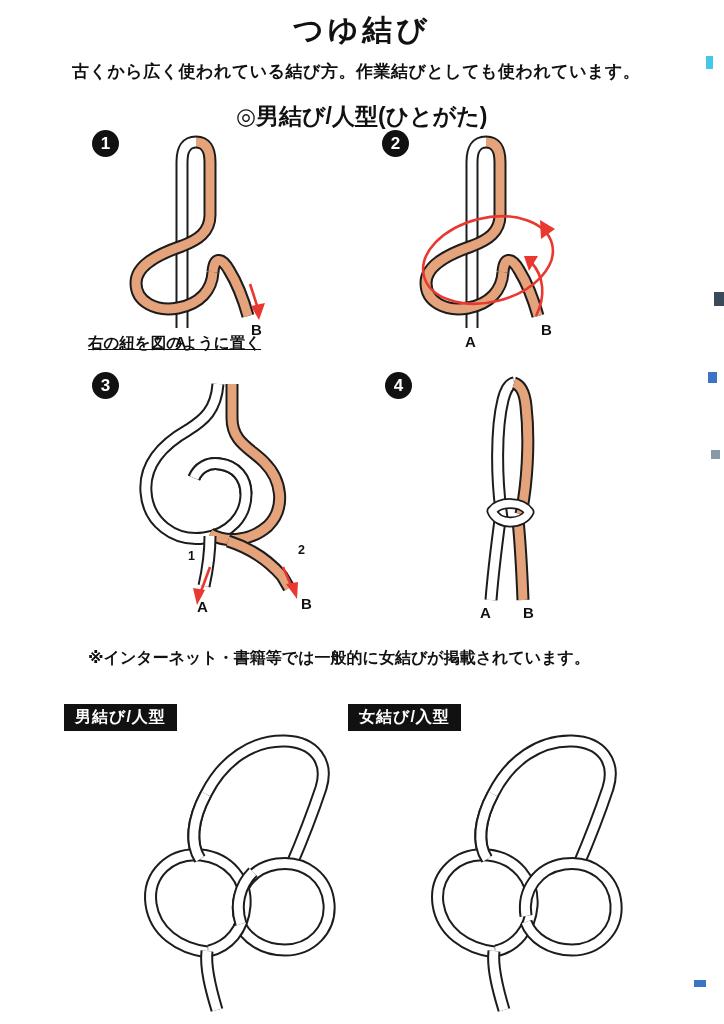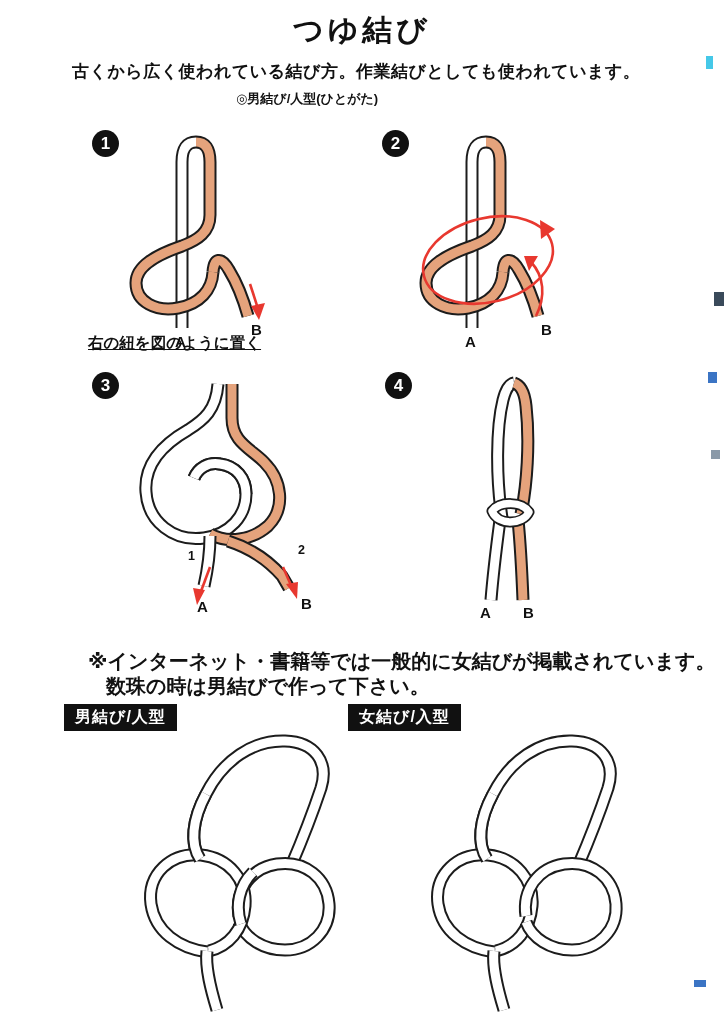--- a/index.html
+++ b/index.html
@@ -10,29 +10,29 @@
   }
   .title{
     position:absolute;top:10px;left:0;width:100%;margin:0;text-align:center;
     font-size:30px;font-weight:bold;letter-spacing:4px;
   }
   .subtitle{
     position:absolute;top:60px;left:72px;font-size:17px;font-weight:bold;
     letter-spacing:0.5px;
   }
   .section-heading{
-    position:absolute;top:90px;left:236px;font-size:13px;font-weight:bold;
+    position:absolute;top:101px;left:236px;font-size:23px;font-weight:bold;
   }
   .stepnum{
     position:absolute;width:27px;height:27px;border-radius:50%;
     background:var(--label-bg,#111);color:#fff;display:flex;align-items:center;
     justify-content:center;font-size:17px;font-weight:bold;
   }
   .caption{position:absolute;font-size:15.5px;font-weight:bold;text-decoration:underline;}
-  .note-line{position:absolute;font-size:20px;font-weight:bold;}
+  .note-line{position:absolute;font-size:16px;font-weight:bold;}
   .knot-label{
     position:absolute;background:var(--label-bg,#111);color:#fff;
     font-size:16px;font-weight:bold;padding:3px 11px;letter-spacing:1px;
   }
   svg.diagram{position:absolute;}
   .outl{fill:none;stroke:var(--outline,#1c1c1c);stroke-width:13;stroke-linecap:butt;stroke-linejoin:round;}
   .ow{fill:none;stroke:var(--rope-white,#fff);stroke-width:9;stroke-linecap:butt;stroke-linejoin:round;}
   .oo{fill:none;stroke:var(--rope-orange,#e5a37c);stroke-width:9;stroke-linecap:butt;stroke-linejoin:round;}
   .outl-sm{fill:none;stroke:var(--outline,#1c1c1c);stroke-width:11;stroke-linecap:butt;stroke-linejoin:round;}
   .ow-sm{fill:none;stroke:var(--rope-white,#fff);stroke-width:7.5;stroke-linecap:butt;stroke-linejoin:round;}
@@ -150,21 +150,20 @@
     </g>
     <g>
       <path class="outl-sm" d="M62,151 C70,141 92,141 99,152 C93,165 68,166 62,151 Z"></path>
       <path class="ow-sm" d="M62,151 C70,141 92,141 99,152 C93,165 68,166 62,151 Z"></path>
     </g>
     <text class="svglbl" x="50" y="258">A</text>
     <text class="svglbl" x="93" y="258">B</text>
   </svg>
 
   <div class="note-line" style="left:88px;top:648px">※インターネット・書籍等では一般的に女結びが掲載されています。</div>
-  <div class="note-line" style="left:106px;top:673px">数珠の時は男結びで作って下さい。</div>
 
   <div class="knot-label" style="left:348px;top:704px">女結び/入型</div>
   <div class="knot-label" style="left:64px;top:704px">男結び/人型</div>
 
   <svg class="diagram" style="left:85px;top:710px" width="280" height="312" viewBox="0 0 280 312">
     <g>
       <path class="outl" d="M206,156 C218,128 228,102 236,78 C244,52 230,32 200,31 C168,30 138,50 121,84 C107,110 105,134 115,149"></path>
       <path class="ow" d="M206,156 C218,128 228,102 236,78 C244,52 230,32 200,31 C168,30 138,50 121,84 C107,110 105,134 115,149"></path>
     </g>
     <g>

